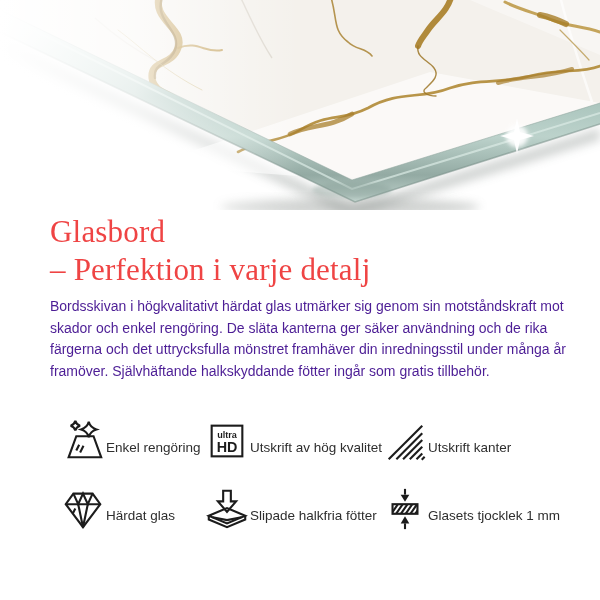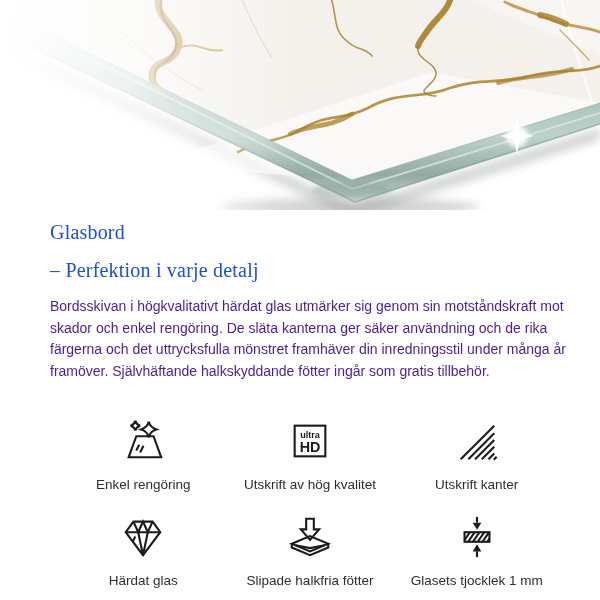--- a/index.html
+++ b/index.html
@@ -6,42 +6,42 @@
   body{
     width:600px;height:600px;overflow:hidden;background:#ffffff;
     font-family:"Liberation Sans",sans-serif;color:#1f1f1f;
   }
   .hero{display:block;width:600px;height:210px;}
   .content{padding:0 30px 0 50px;}
   .title{
     margin:3px 0 0 0;
     font-family:"Liberation Serif",serif;
     font-weight:400;
-    font-size:20px;
+    font-size:31px;
     line-height:38px;
-    color:#1d4ed8;
+    color:#ef4444;
     letter-spacing:.2px;
   }
   .title span{display:block;}
   .desc{
     margin:7px 0 0 0;
     font-size:14px;
     line-height:21.5px;
     color:#4c1d95;
     max-width:530px;
   }
   .features{
     margin-top:36px;
     padding:0 10px;
     display:grid;
     grid-template-columns:1fr 1fr 1fr;
     row-gap:22px;
   }
   .feature{
-    display:flex;flex-direction:column;align-items:center;
+    display:flex;flex-direction:row;align-items:center;
   }
   .feature .icon{width:46px;height:46px;}
   .feature .label{
     margin-top:13px;
     font-size:13.5px;
     color:#2e2e2e;
     white-space:nowrap;
     text-align:right;
   }
   .ic{stroke:#1c1c1c;fill:none;stroke-width:2.2;}

